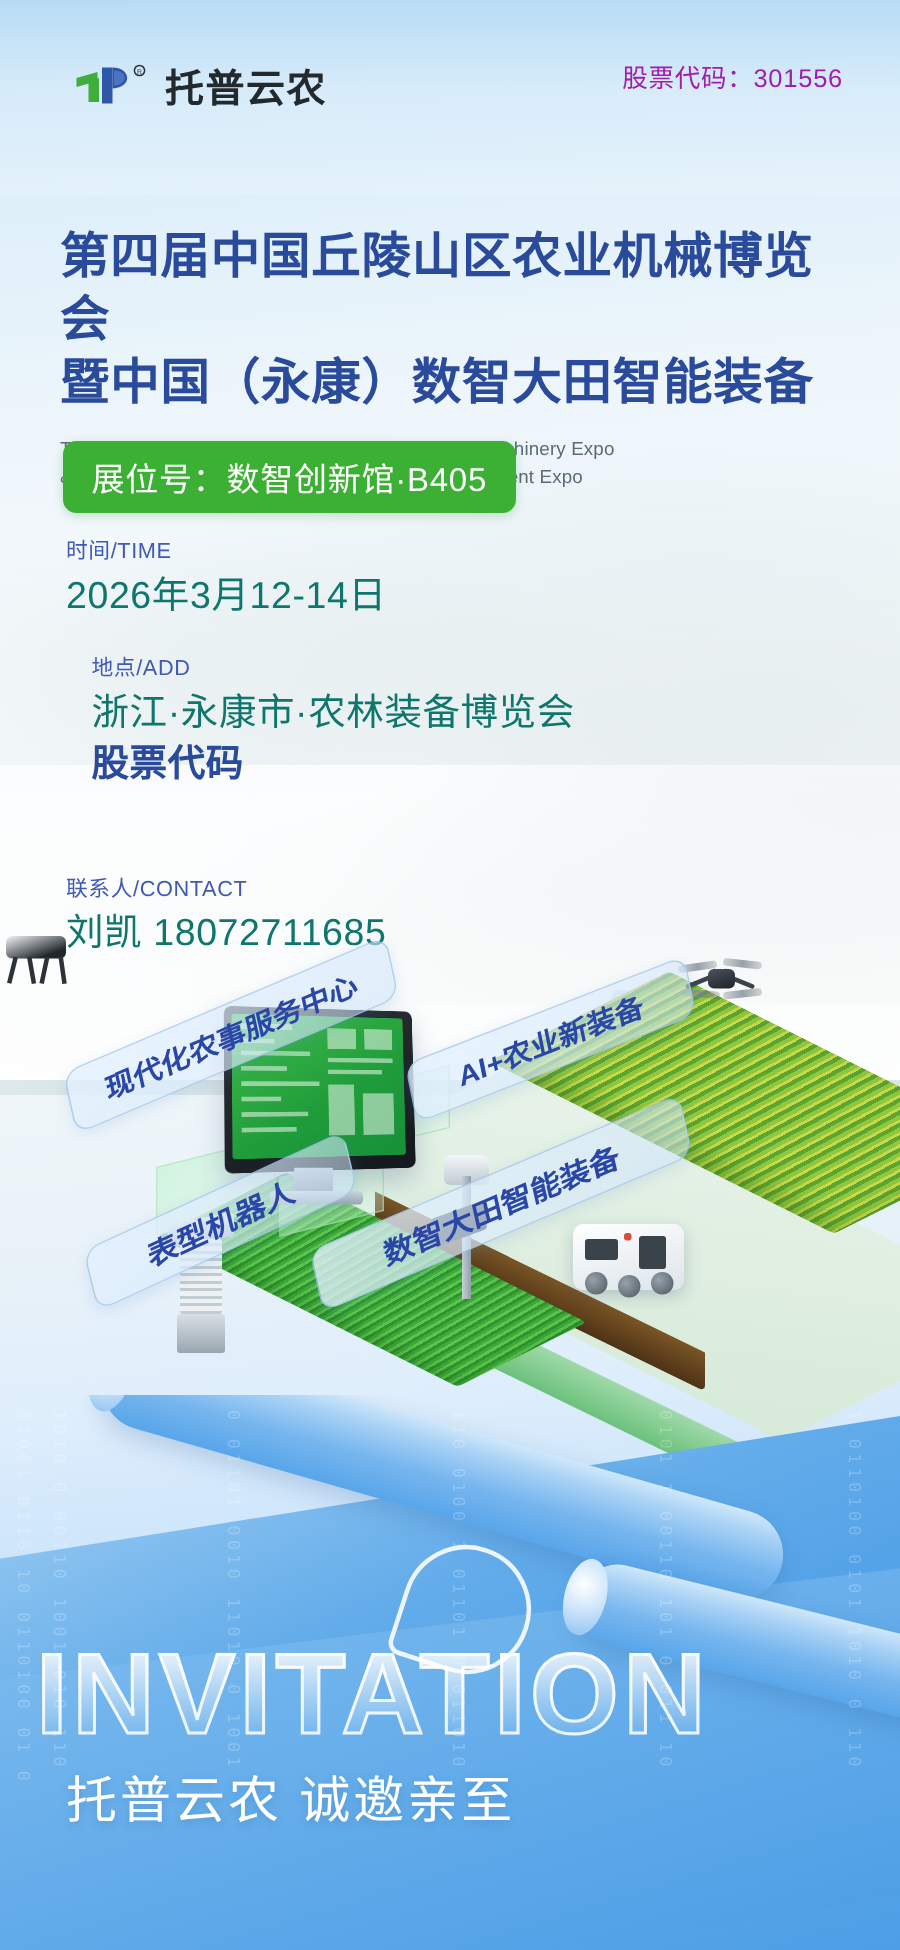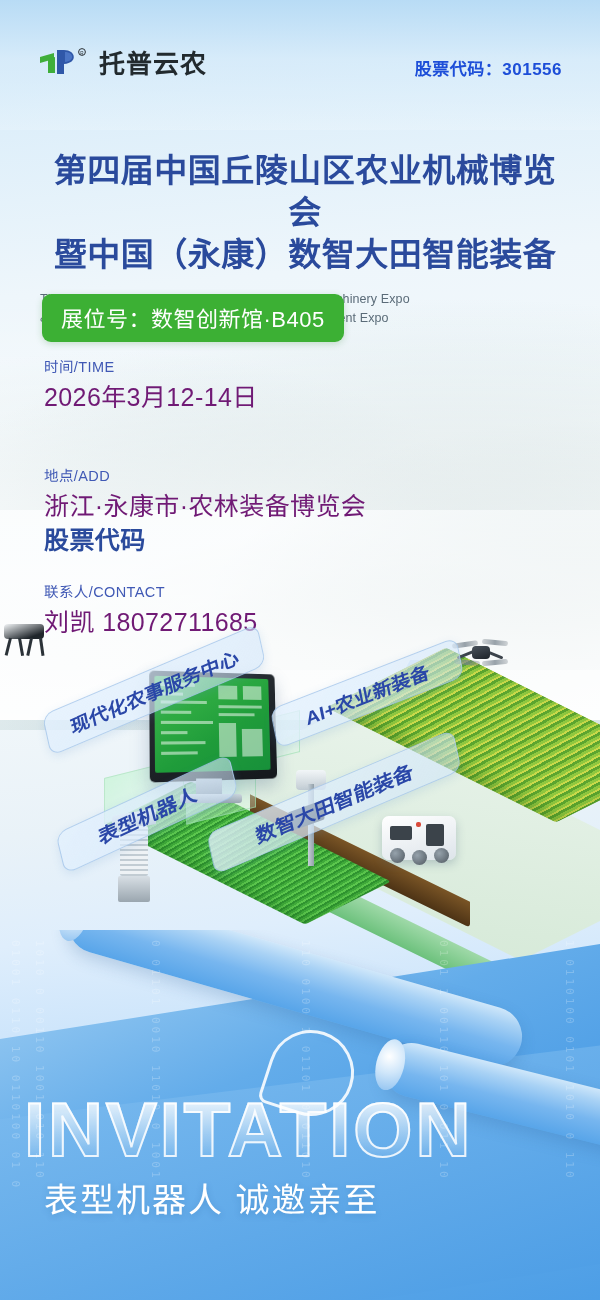--- a/index.html
+++ b/index.html
@@ -61,38 +61,38 @@
   .bincol{
     position:absolute; top:0; bottom:0;
     writing-mode:vertical-rl;
     font-family:"DejaVu Sans Mono","Liberation Mono",monospace;
     font-size:11px; letter-spacing:3px; color:#ffffff;
     white-space:nowrap; line-height:1;
   }
 
   
   .header{
-    position:absolute; top:38px; left:38px; right:38px; height:42px;
-    display:flex; align-items:flex-end; justify-content:space-between;
+    position:absolute; top:38px; left:49px; right:38px; height:42px;
+    display:flex; align-items:flex-start; justify-content:space-between;
   }
   .brand{ display:flex; align-items:center; gap:9px; }
   .brand-mark{ position:relative; width:52px; height:30px; }
   .brand-name{
     font-size:26px; font-weight:700; color:#222a2e; letter-spacing:1px;
     font-family:"Liberation Sans","DejaVu Sans",sans-serif;
   }
   .stock-code{
-    font-size:17px; font-weight:700; color:#1d4ed8; letter-spacing:.5px;
+    font-size:17px; font-weight:400; color:#a21caf; letter-spacing:.5px;
   }
 
   
   .titles{ position:absolute; top:150px; left:40px; right:30px; }
   .t-cn{
     font-size:33px; line-height:1.28; font-weight:700;
-    color:#2a4a9c; letter-spacing:.5px;text-align:center;
+    color:#2a4a9c; letter-spacing:.5px;
   }
   .t-en{
     margin-top:13px;
     font-size:12.5px; line-height:1.55; color:#5a6b78; letter-spacing:.1px;
   }
 
   
   .badge{
     position:absolute; top:294px; left:42px;
     background:#3cb034;
@@ -102,25 +102,25 @@
     font-size:22px; font-weight:500; letter-spacing:.5px;
     box-shadow:0 2px 7px rgba(40,130,40,.22);
   }
 
   
   .info{ position:absolute; left:44px; right:30px; }
   .info-label{
     font-size:14.5px; color:#4059b5; letter-spacing:.4px; margin-bottom:6px;
   }
   .info-value{
-    font-size:25px; color:#701a75; letter-spacing:.4px; line-height:1.2;
+    font-size:25px; color:#0f766e; letter-spacing:.4px; line-height:1.2;
   }
   .info-value.strong{ color:#2a4a9c; font-weight:700; margin-top:4px; }
   .i-time{ top:355px; }
-  .i-add { top:464px; }
+  .i-add { top:433px;margin-left:17px; }
   .i-con { top:580px; }
 
   
   .scene{ position:absolute; left:0; right:0; top:620px; height:400px; overflow:hidden; }
 
   
   .chip{
     position:absolute;
     border:1.5px solid rgba(140,180,225,.55);
     background:linear-gradient(135deg,rgba(226,240,253,.82),rgba(206,228,250,.55));
@@ -487,15 +487,15 @@
   <div class="binary">
     <span class="bincol" style="left:10px;">01001 0110 10 0110100 01 0</span>
     <span class="bincol" style="left:34px;">1010 0 00110 1001 010 110</span>
     <span class="bincol" style="left:150px;">0 01101 0010 11010 0 1001</span>
     <span class="bincol" style="left:300px;">110 0100 1 01101 0 011010</span>
     <span class="bincol" style="left:438px;">0101 1 00110 101 0 011 10</span>
     <span class="bincol" style="left:564px;">1 0110100 0101 1010 0 110</span>
   </div>
 
   <div class="invitation">INVITATION</div>
-  <div class="footer-cn">表型机器人 诚邀亲至</div>
+  <div class="footer-cn">托普云农 诚邀亲至</div>
 
 </div>
 
 </body></html>

